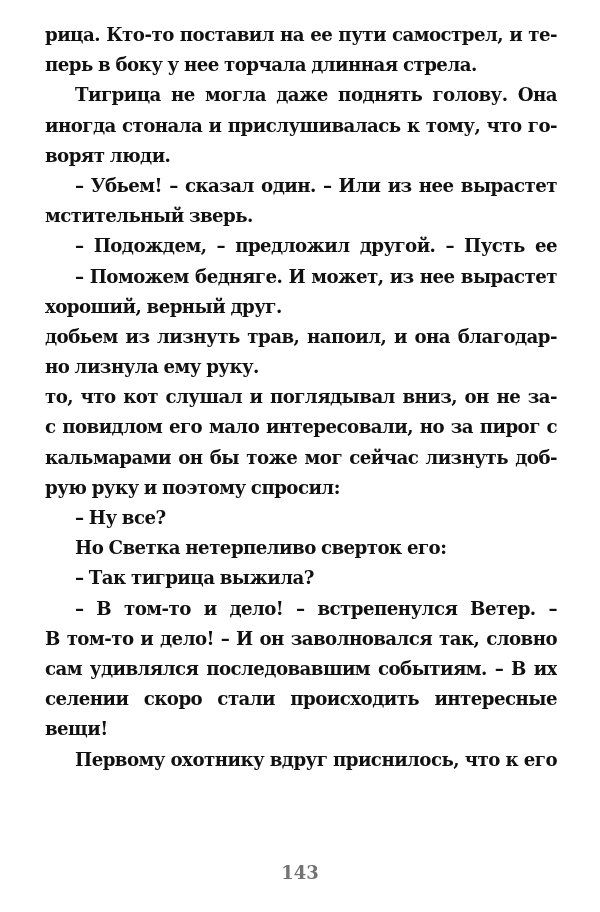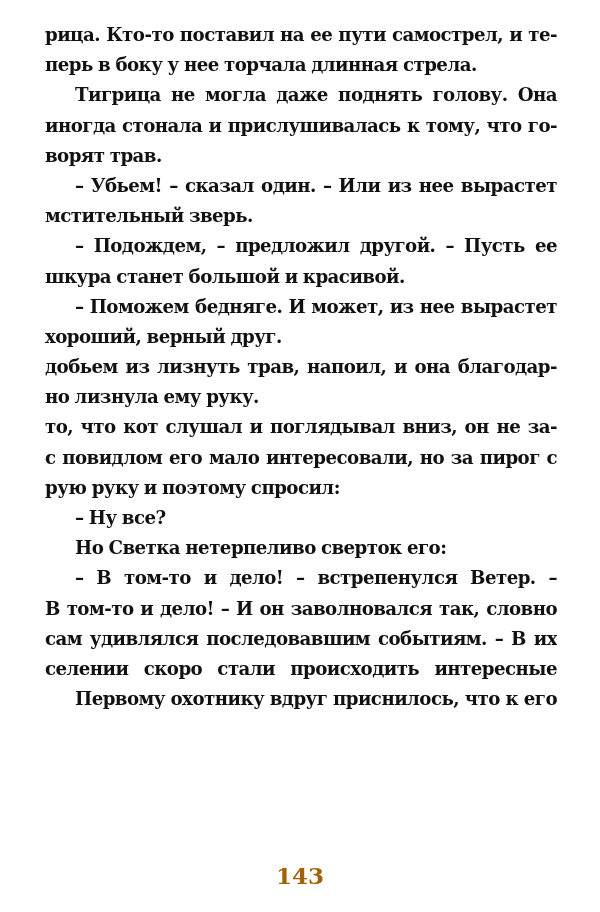--- a/index.html
+++ b/index.html
@@ -12,44 +12,46 @@
   }
   .line {
     height: 30.2px; line-height: 30.2px; white-space: nowrap;
     text-align: justify; text-align-last: justify; overflow: hidden;
   }
   .line.last { text-align-last: left; }
   .line.indent { padding-left: 30px; }
   .pagenum {
     position: absolute; left: 0; width: 600px; top: 862px; text-align: center;
     font-family: "DejaVu Serif", "Liberation Serif", serif;
-    font-weight: bold; font-size: 23px; color: #a16207;
+    font-weight: bold; font-size: 18px; color: #737373;
   }
 </style>
 </head>
 <body>
 
 <div class="page" id="page-text">
     <div class="line">рица. Кто-то поставил на ее пути самострел, и те-</div>
     <div class="line last">перь в боку у нее торчала длинная стрела.</div>
     <div class="line indent">Тигрица не могла даже поднять голову. Она</div>
     <div class="line">иногда стонала и прислушивалась к тому, что го-</div>
-    <div class="line last">ворят трав.</div>
+    <div class="line last">ворят люди.</div>
     <div class="line indent">– Убьем! – сказал один. – Или из нее вырастет</div>
     <div class="line last">мстительный зверь.</div>
     <div class="line indent">– Подождем, – предложил другой. – Пусть ее</div>
-    <div class="line last">шкура станет большой и красивой.</div>
     <div class="line indent">– Поможем бедняге. И может, из нее вырастет</div>
     <div class="line last">хороший, верный друг.</div>
     <div class="line">добьем из лизнуть трав, напоил, и она благодар-</div>
     <div class="line last">но лизнула ему руку.</div>
     <div class="line">то, что кот слушал и поглядывал вниз, он не за-</div>
     <div class="line">с повидлом его мало интересовали, но за пирог с</div>
+    <div class="line">кальмарами он бы тоже мог сейчас лизнуть доб-</div>
     <div class="line last">рую руку и поэтому спросил:</div>
     <div class="line indent last">– Ну все?</div>
     <div class="line indent last">Но Светка нетерпеливо сверток его:</div>
+    <div class="line indent last">– Так тигрица выжила?</div>
     <div class="line indent">– В том-то и дело! – встрепенулся Ветер. –</div>
     <div class="line">В том-то и дело! – И он заволновался так, словно</div>
     <div class="line">сам удивлялся последовавшим событиям. – В их</div>
     <div class="line">селении скоро стали происходить интересные</div>
+    <div class="line last">вещи!</div>
     <div class="line indent">Первому охотнику вдруг приснилось, что к его</div>
   </div>
 <div class="pagenum">143</div>
 
 </body></html>

